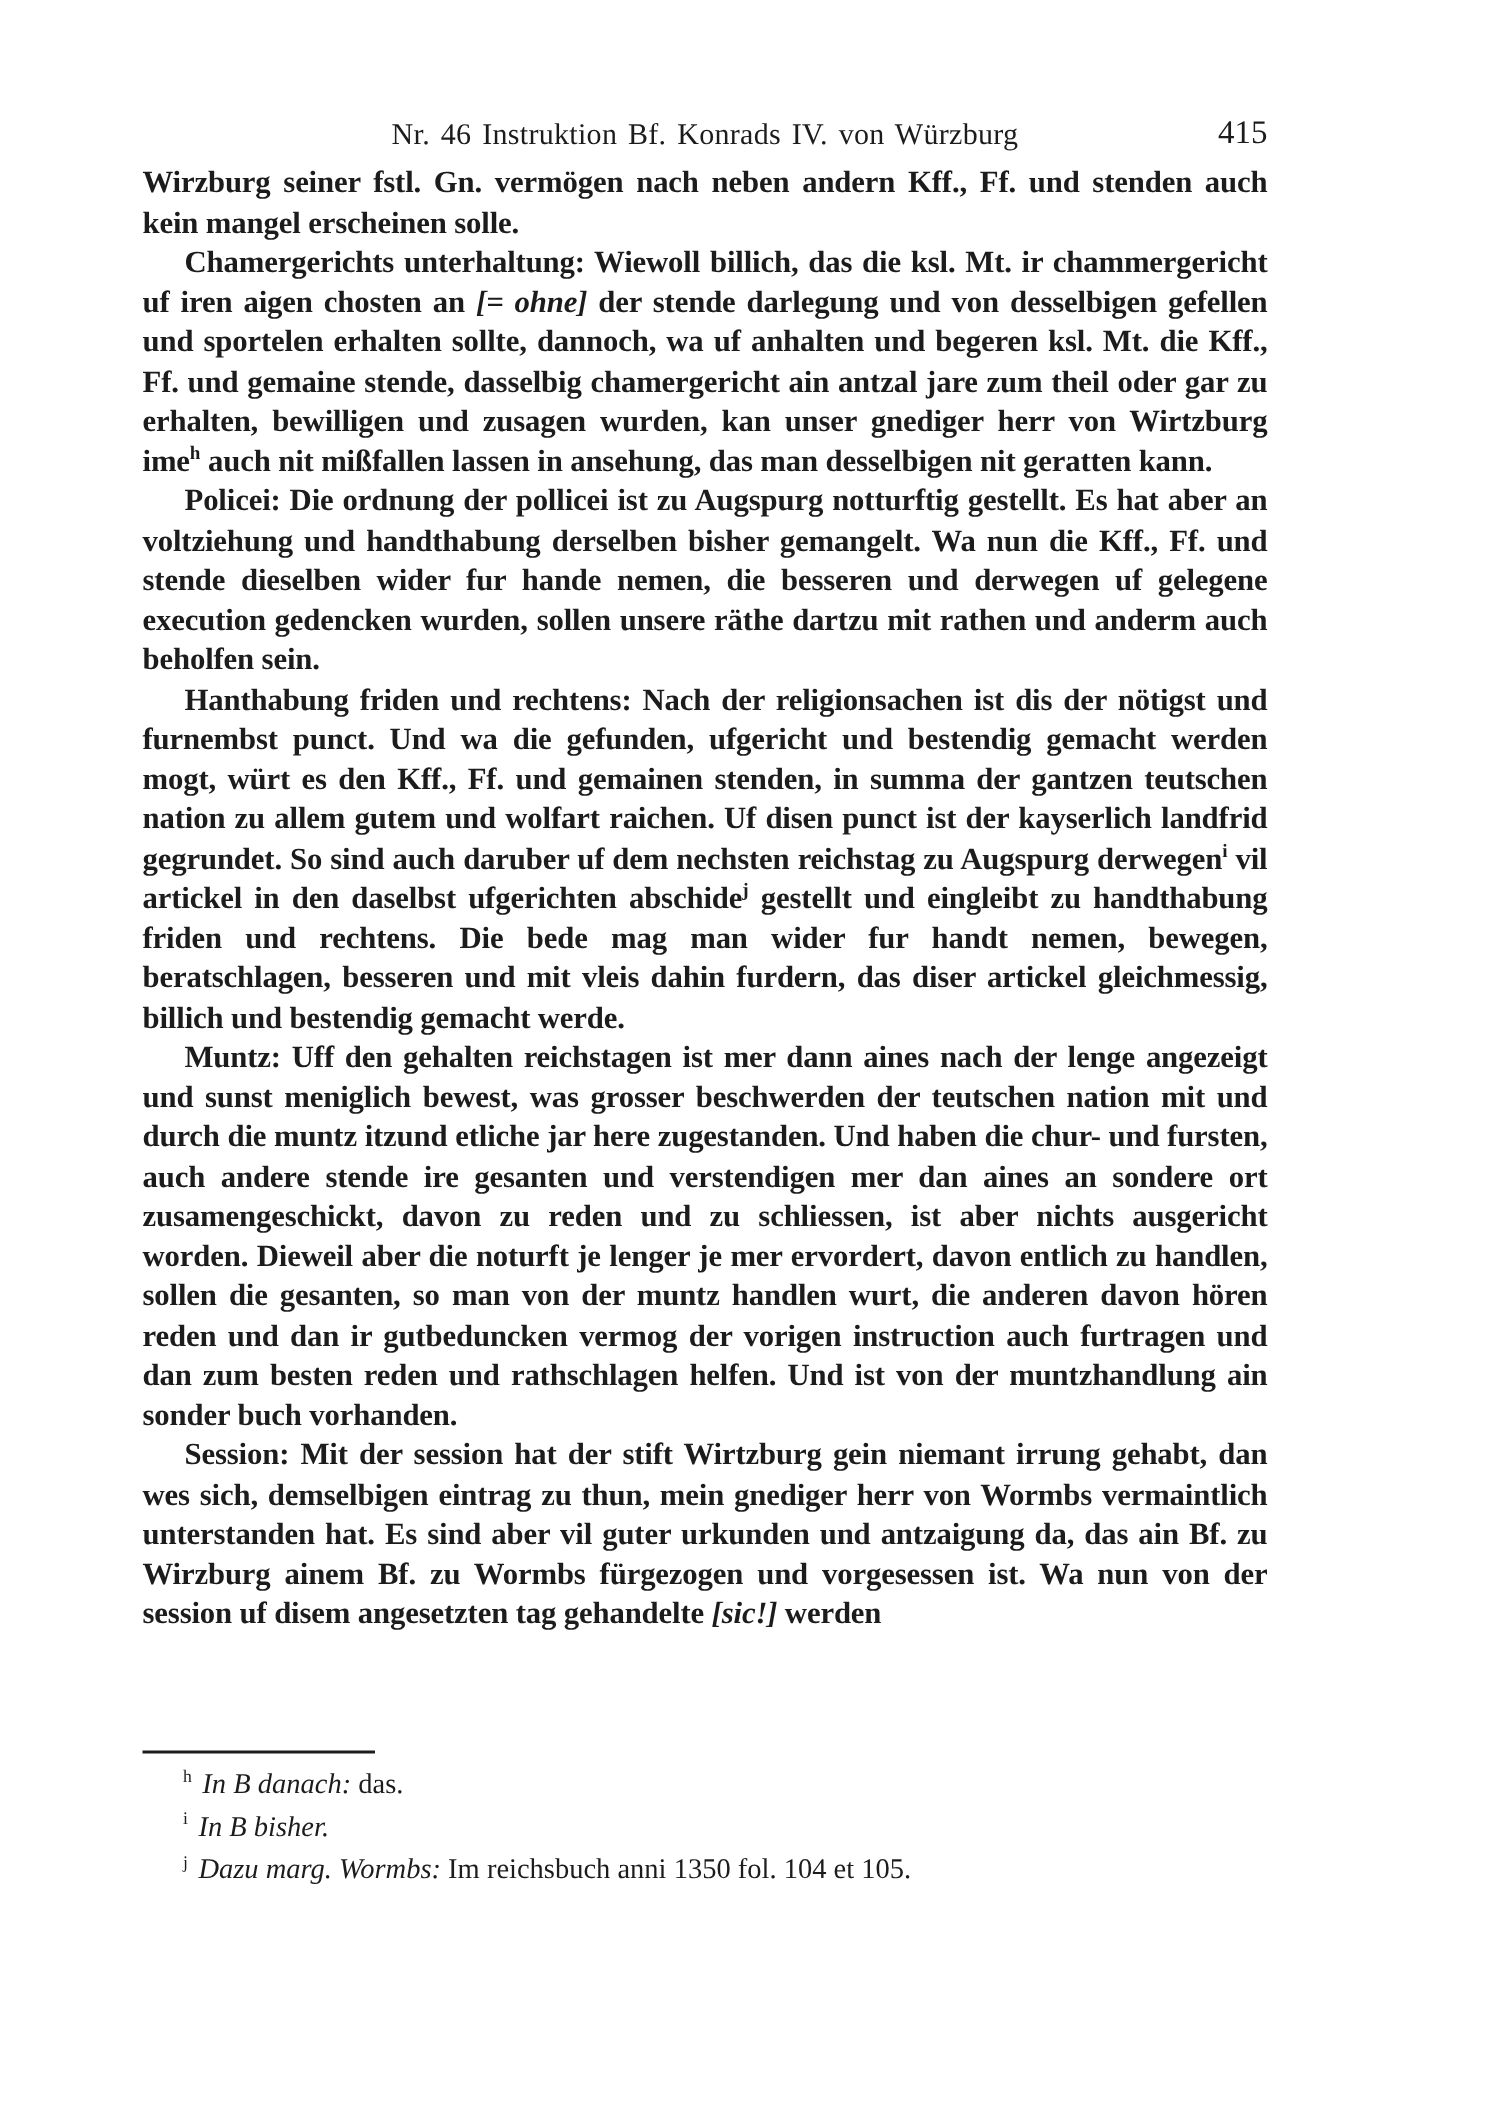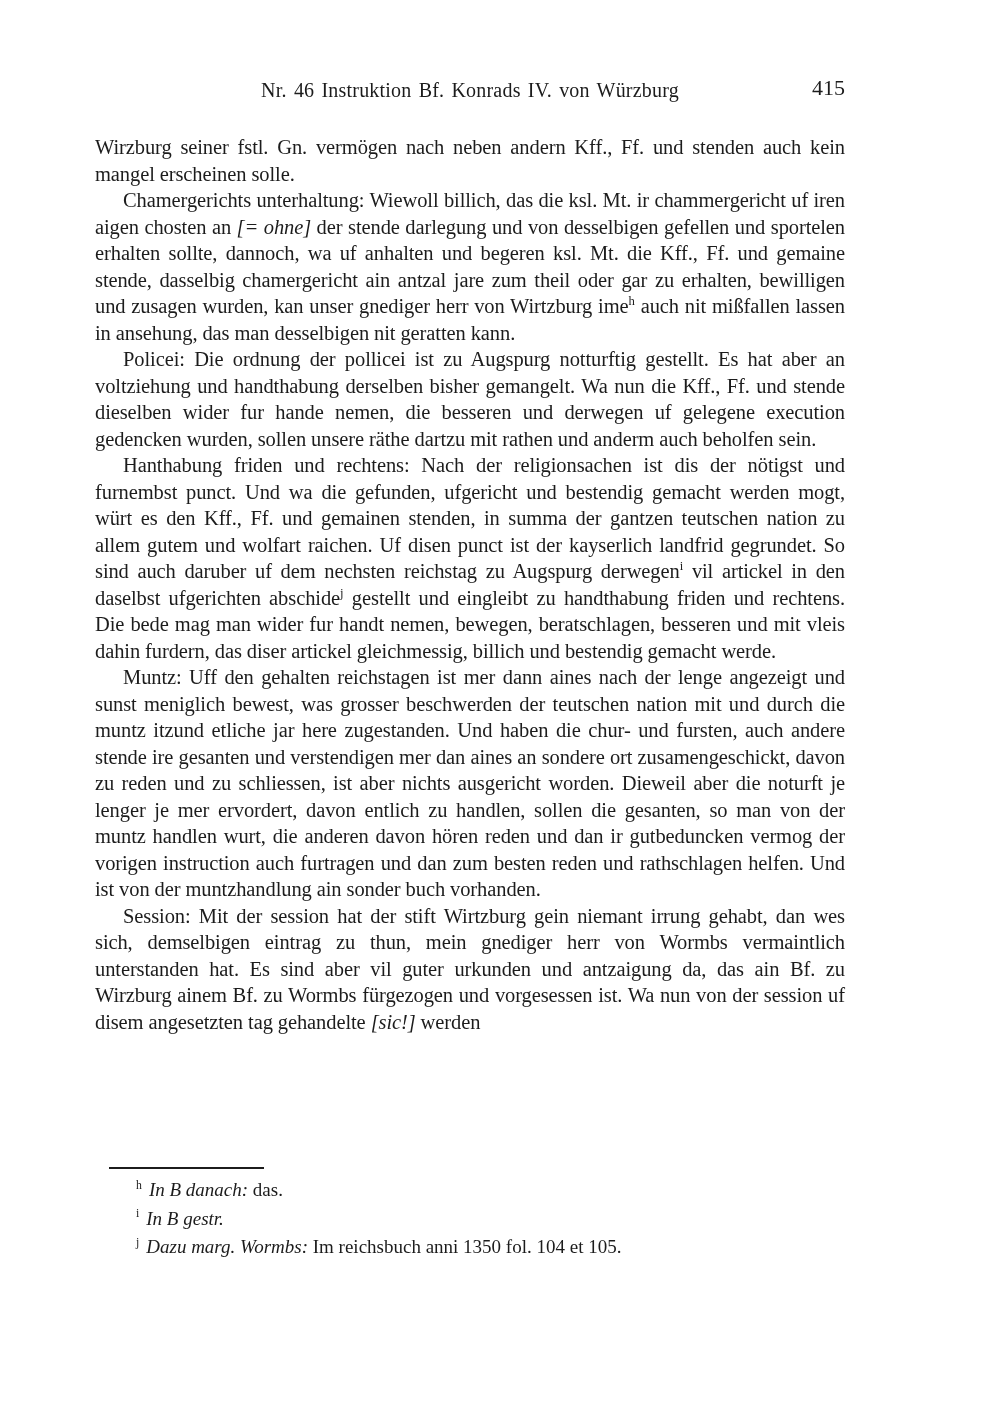--- a/index.html
+++ b/index.html
@@ -33,43 +33,44 @@
     word-spacing: 2px;
   }
   .page-number {
     position: absolute;
     right: 0;
     top: -2px;
     font-size: 22px;
   }
   .body-text {
     position: absolute;
-    top: 134px;
+    top: 109px;
     left: 95px;
     width: 750px;
     font-size: 20.5px;
     line-height: 26.5px;
     text-align: justify;
     letter-spacing: -0.1px;
+    font-weight: bold;
   }
   .body-text p {
     margin: 0;
     padding: 0;
   }
   .body-text p.indent { text-indent: 28px; }
   i { font-style: italic; }
   sup.note-ref {
     font-size: 0.62em;
     vertical-align: super;
     line-height: 0;
     letter-spacing: 0;
   }
   .footnote-section {
     position: absolute;
-    left: 109px;
+    left: 95px;
     top: 1167px;
     width: 750px;
     font-size: 19px;
     line-height: 28.5px;
   }
   .footnote-rule {
     width: 155px;
     border: 0;
     border-top: 2px solid #1c1c1c;
     margin: 0 0 7px 0;
@@ -96,18 +97,18 @@
       <p class="indent"><span>Policei: Die ordnung der pollicei ist zu Augspurg notturftig gestellt. Es hat aber an voltziehung und handthabung derselben bisher gemangelt. Wa nun die Kff., Ff. und stende dieselben wider fur hande nemen, die besseren und derwegen uf gelegene execution gedencken wurden, sollen unsere räthe dartzu mit rathen und anderm auch beholfen sein.</span></p>
       <p class="indent"><span>Hanthabung friden und rechtens: Nach der religionsachen ist dis der nötigst und furnembst punct. Und wa die gefunden, ufgericht und bestendig gemacht werden mogt, würt es den Kff., Ff. und gemainen stenden, in summa der gantzen teutschen nation zu allem gutem und wolfart raichen. Uf disen punct ist der kayserlich landfrid gegrundet. So sind auch daruber uf dem nechsten reichstag zu Augspurg derwegen</span><sup class="note-ref">i</sup><span> vil artickel in den daselbst ufgerichten abschide</span><sup class="note-ref">j</sup><span> gestellt und eingleibt zu handthabung friden und rechtens. Die bede mag man wider fur handt nemen, bewegen, beratschlagen, besseren und mit vleis dahin furdern, das diser artickel gleichmessig, billich und bestendig gemacht werde.</span></p>
       <p class="indent"><span>Muntz: Uff den gehalten reichstagen ist mer dann aines nach der lenge angezeigt und sunst meniglich bewest, was grosser beschwerden der teutschen nation mit und durch die muntz itzund etliche jar here zugestanden. Und haben die chur- und fursten, auch andere stende ire gesanten und verstendigen mer dan aines an sondere ort zusamengeschickt, davon zu reden und zu schliessen, ist aber nichts ausgericht worden. Dieweil aber die noturft je lenger je mer ervordert, davon entlich zu handlen, sollen die gesanten, so man von der muntz handlen wurt, die anderen davon hören reden und dan ir gutbeduncken vermog der vorigen instruction auch furtragen und dan zum besten reden und rathschlagen helfen. Und ist von der muntzhandlung ain sonder buch vorhanden.</span></p>
       <p class="indent"><span>Session: Mit der session hat der stift Wirtzburg gein niemant irrung gehabt, dan wes sich, demselbigen eintrag zu thun, mein gnediger herr von Wormbs vermaintlich unterstanden hat. Es sind aber vil guter urkunden und antzaigung da, das ain Bf. zu Wirzburg ainem Bf. zu Wormbs fürgezogen und vorgesessen ist. Wa nun von der session uf disem angesetzten tag gehandelte </span><i>[sic!]</i><span> werden</span></p>
     </div>
 
   <div class="footnote-section">
     <hr class="footnote-rule">
     <div id="footnote-list">
         <div class="footnote-item"><sup class="note-ref">h</sup><i>In B danach:</i><span> das.</span></div>
-        <div class="footnote-item"><sup class="note-ref">i</sup><i>In B gestr.</i></div>
+        <div class="footnote-item"><sup class="note-ref">i</sup><i>In B bisher.</i></div>
         <div class="footnote-item"><sup class="note-ref">j</sup><i>Dazu marg. Wormbs:</i><span> Im reichsbuch anni 1350 fol. 104 et 105.</span></div>
       </div>
   </div>
 
 </div>
 
 </body></html>

